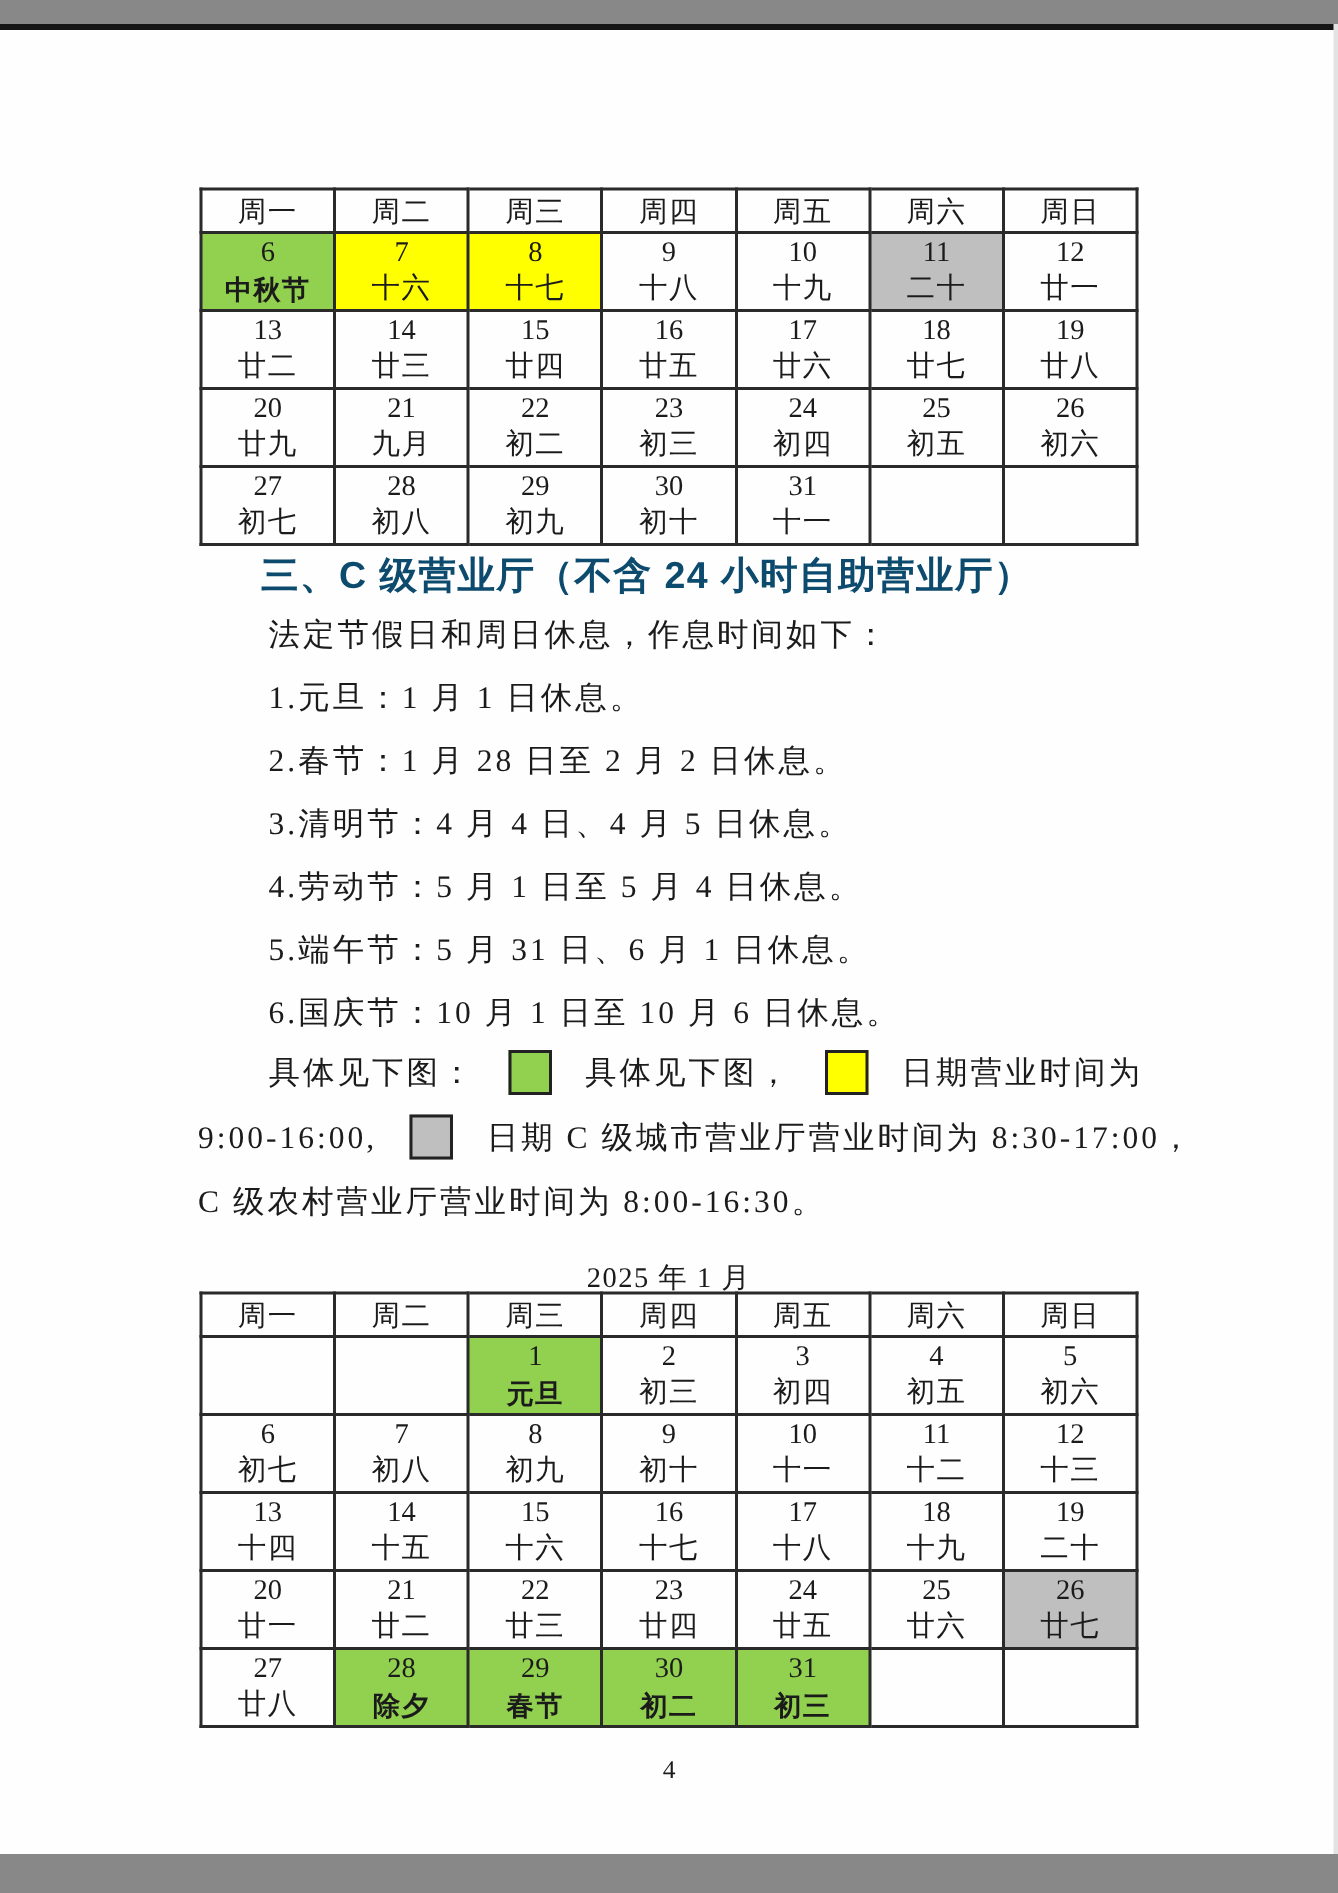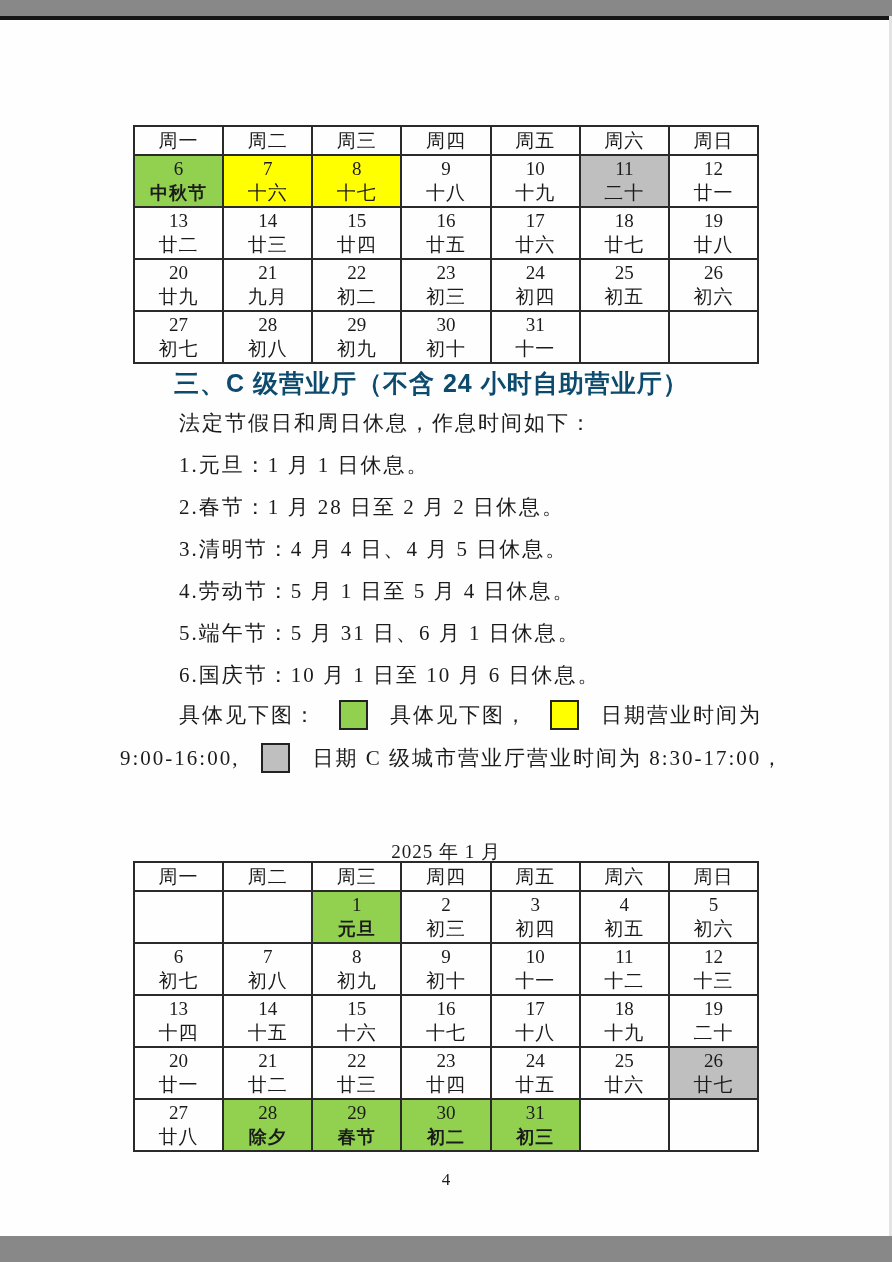--- a/index.html
+++ b/index.html
@@ -68,21 +68,21 @@
     letter-spacing: 1px;
     color: #0c4a6e;
   }
   .body-line {
     position: absolute;
     left: 179px;
     font-size: 21px;
     letter-spacing: 2px;
     white-space: nowrap;
   }
-  .body-line.flush { left: 120px; text-align: center; }
+  .body-line.flush { left: 132px; text-align: center; }
   .legend-line {
     display: flex;
     align-items: center;
     gap: 18px;
   }
   .swatch {
     display: inline-block;
     width: 29px; height: 30px;
     border: 2px solid #222;
     margin: 0 4px;
@@ -256,20 +256,21 @@
     <span class="swatch bg-green"></span>
     <span>具体见下图，</span>
     <span class="swatch bg-yellow"></span>
     <span>日期营业时间为</span>
   </div>
   <div class="body-line legend-line flush" style="top:727px">
     <span>9:00-16:00,</span>
     <span class="swatch bg-gray"></span>
     <span>日期 C 级城市营业厅营业时间为 8:30-17:00，</span>
   </div>
+  <div class="body-line flush" style="top:771px">C 级农村营业厅营业时间为 8:00-16:30。</div>
 
   <div class="cal-title">2025 年 1 月</div>
   <table class="cal cal-jan">
       <thead>
         <tr>
           <th>周一</th>
           <th>周二</th>
           <th>周三</th>
           <th>周四</th>
           <th>周五</th>

